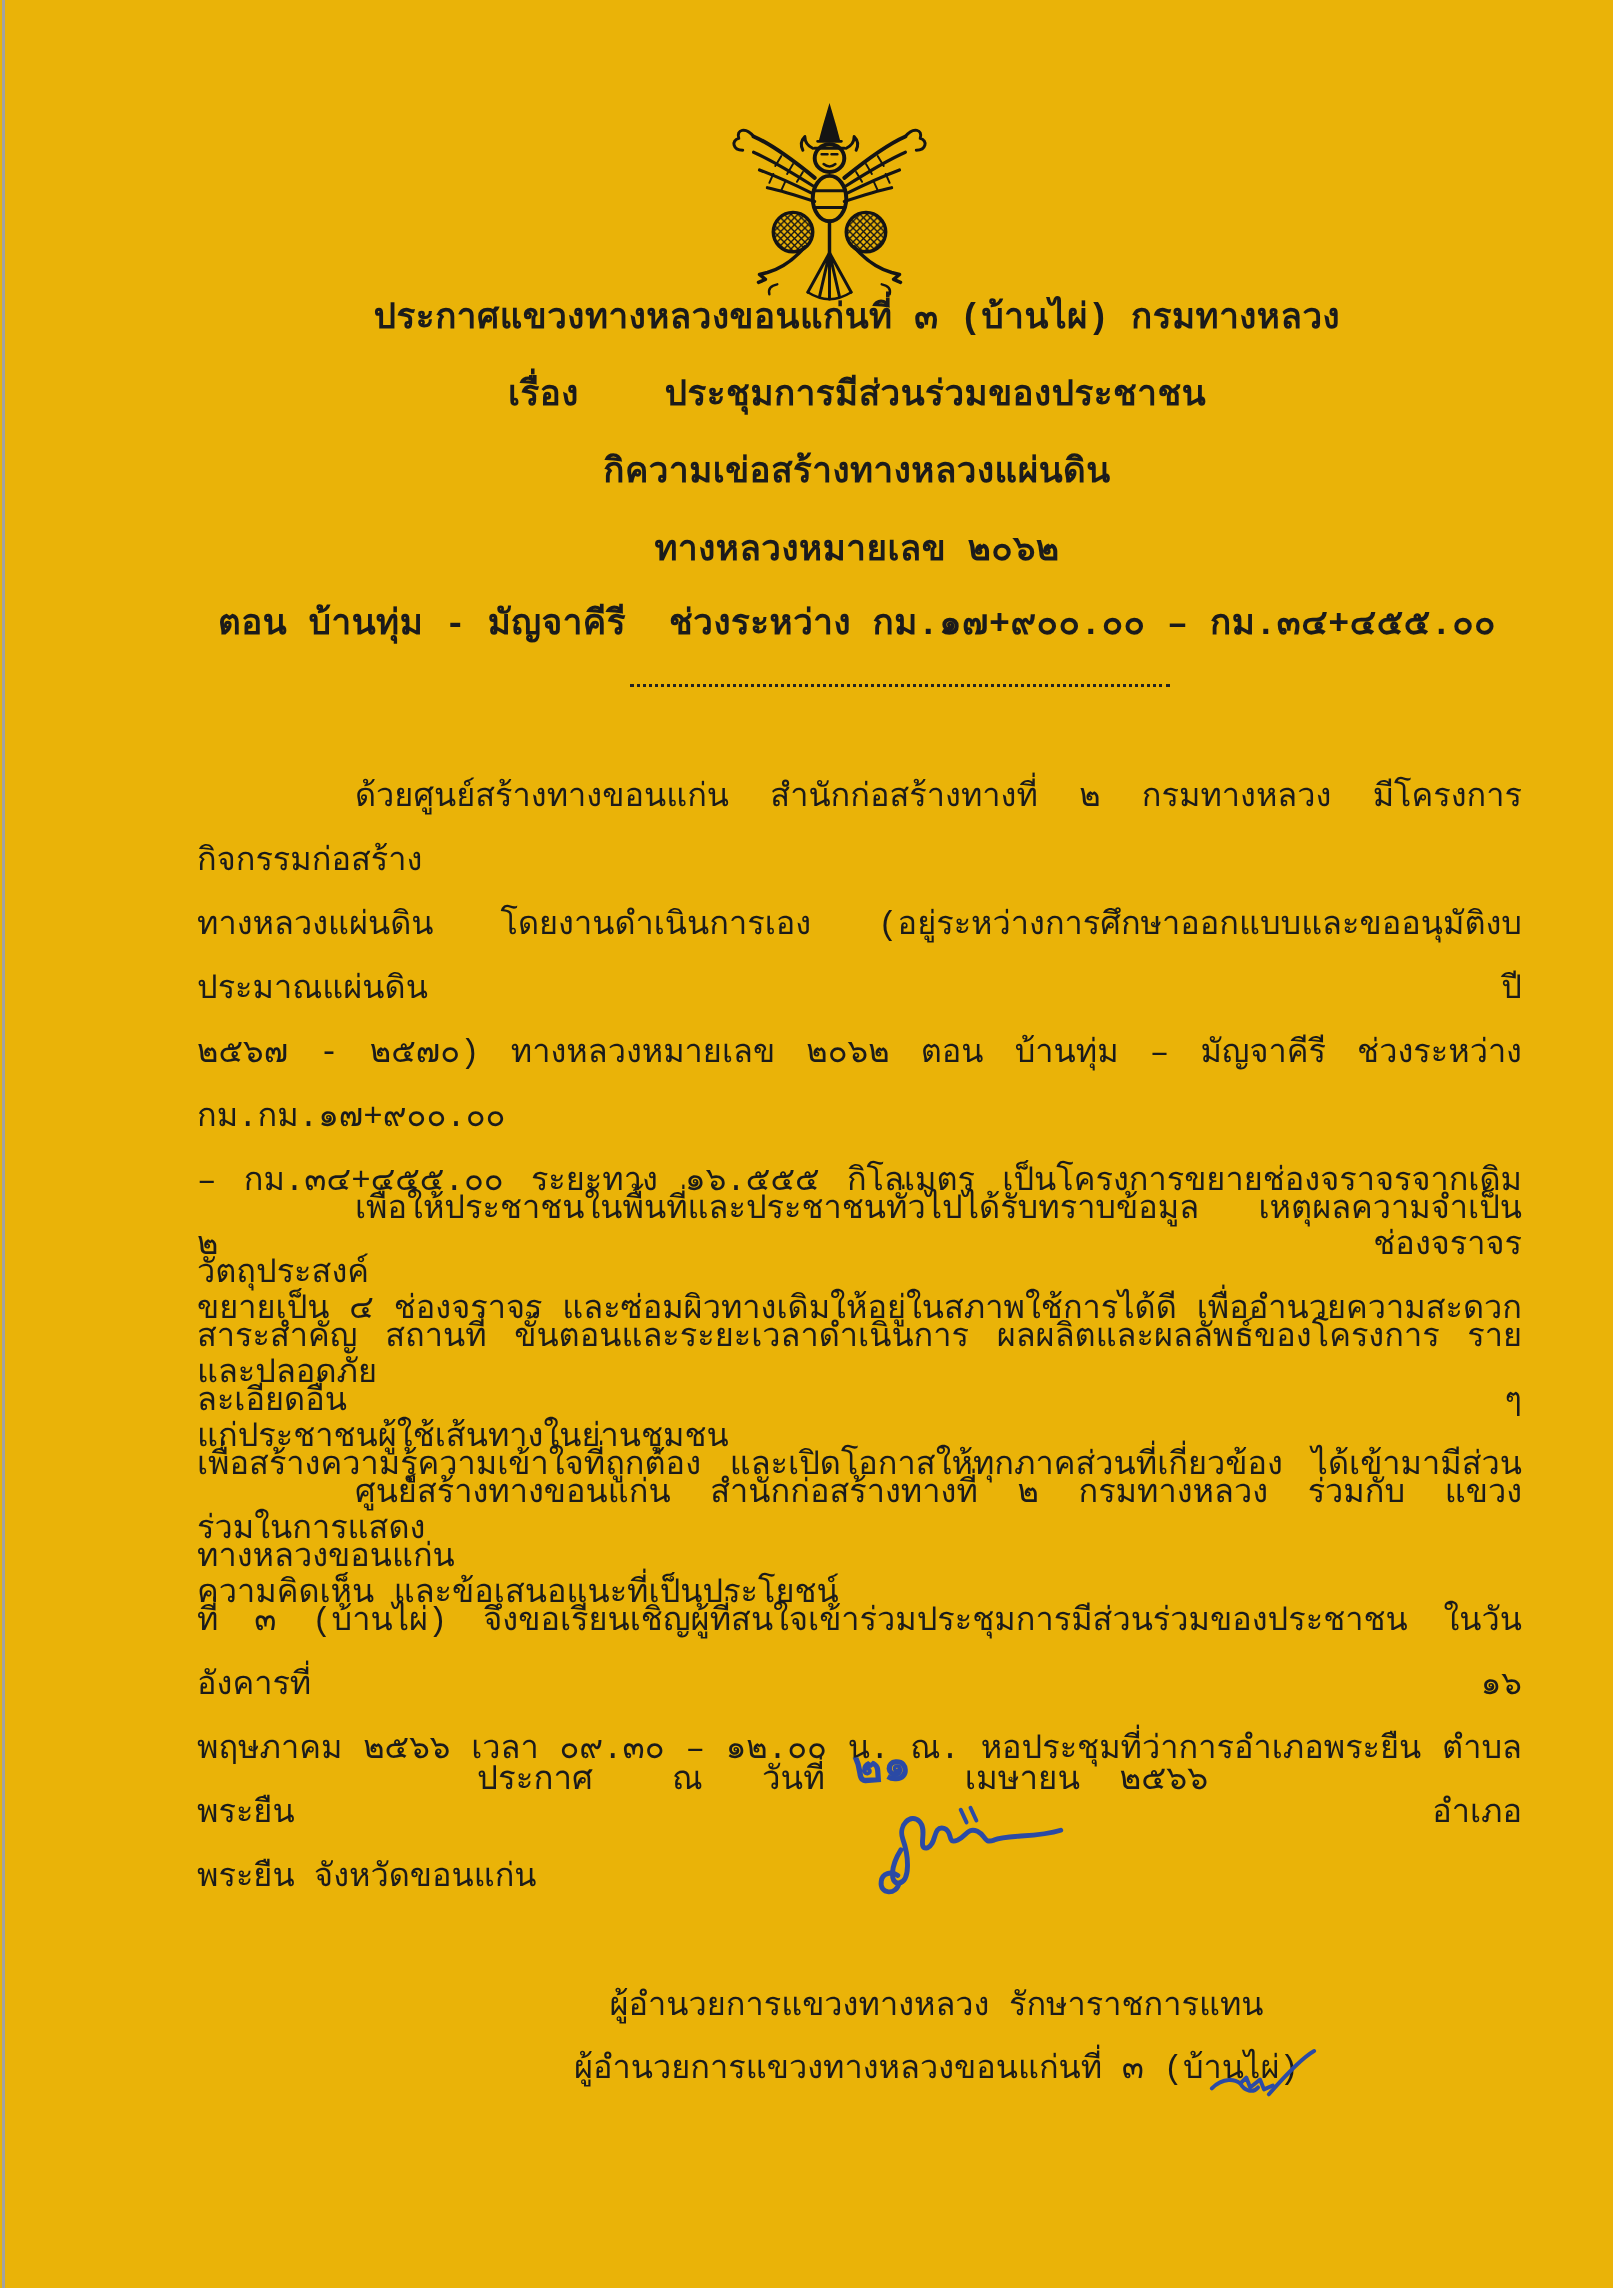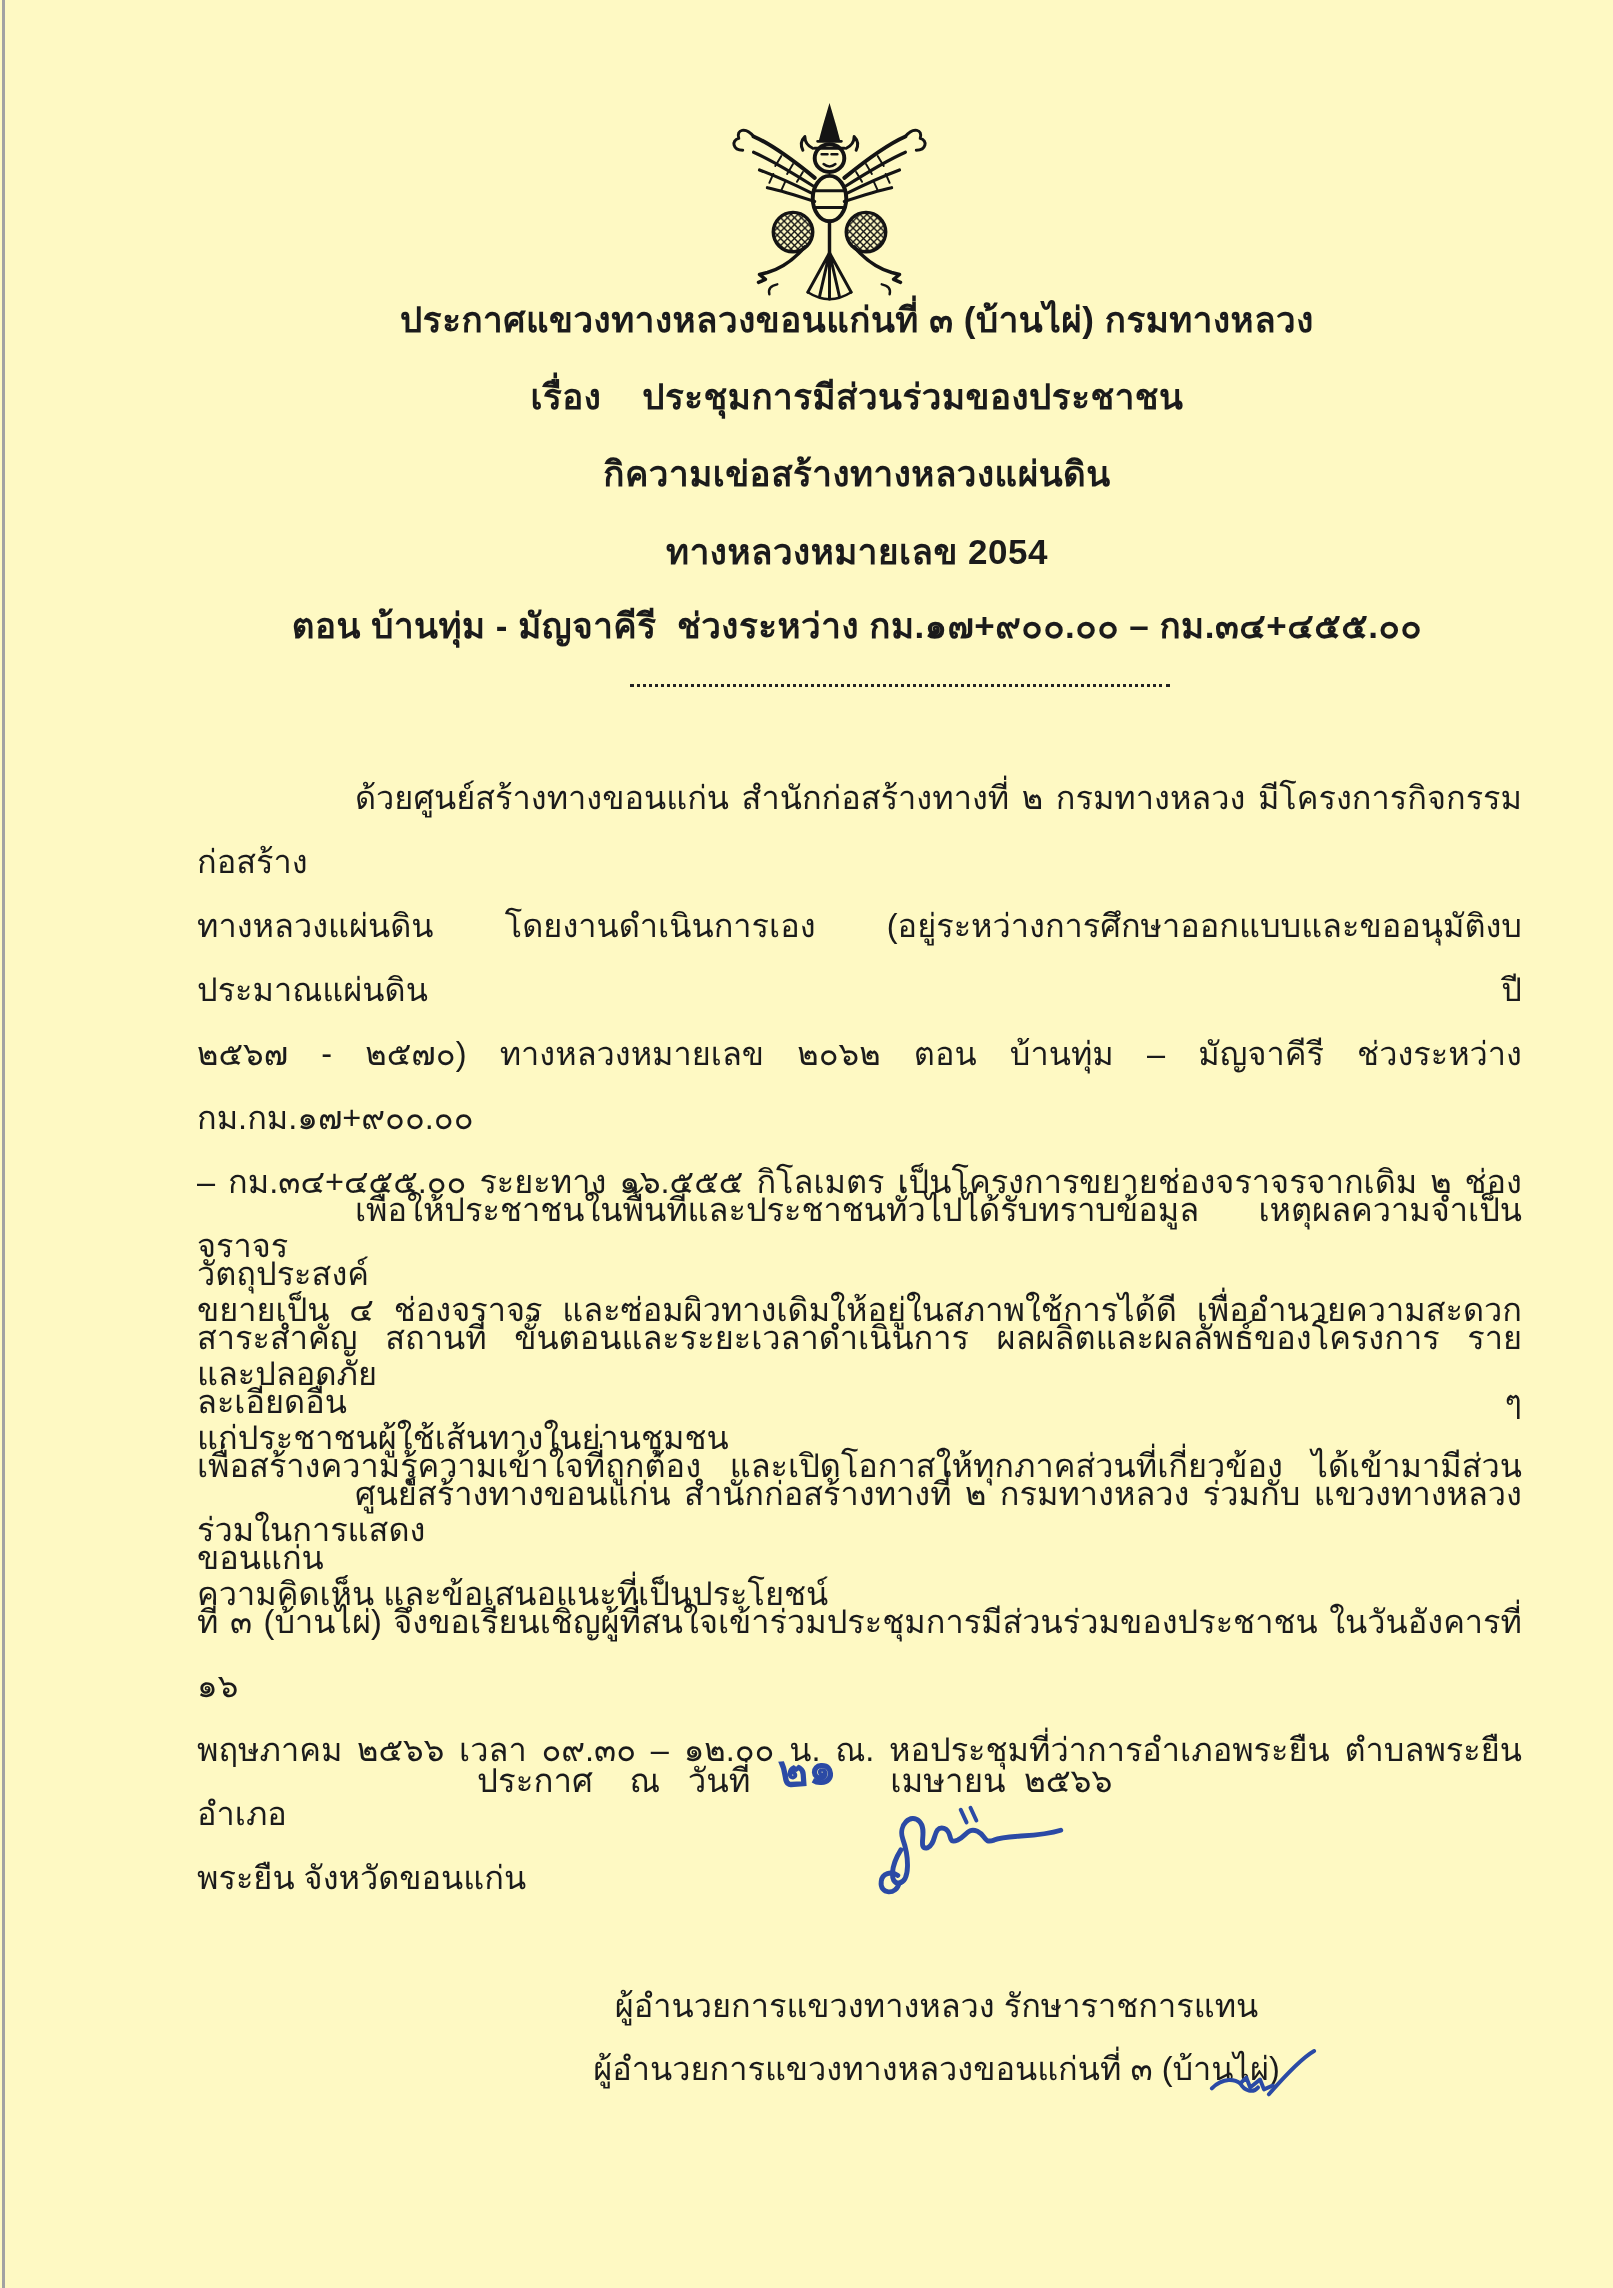--- a/index.html
+++ b/index.html
@@ -1,21 +1,21 @@
 <!DOCTYPE html>
 <html><head>
 <meta charset="utf-8">
 <style>
   html,body{margin:0;padding:0;background:#e8e8e8;}
   .page{
     position:relative;
     width:1614px;height:2288px;
-    background:#fef9c3;
+    background:#eab308;
     overflow:hidden;
-    font-family:Liberation Sans, sans-serif;
+    font-family:Liberation Mono, monospace;
     color:#1b1b1b;
   }
   .scan-edge{
     position:absolute;left:2px;top:0;width:3px;height:100%;
     background:#a2a2a2;
   }
   .emblem{position:absolute;left:722px;top:97px;width:215px;height:211px;}
   .hline{
     position:absolute;left:118px;width:1478px;
     text-align:center;font-weight:bold;font-size:35px;line-height:47px;
@@ -103,21 +103,21 @@
     <path class="gl" stroke-width="2.5" d="M87,198 Q109,212 131,198"></path>
 
     <path class="gl" stroke-width="3.5" d="M84,152 C72,166 60,174 46,178 l-8,2 l6,5 l-7,3"></path>
     <path class="gl" stroke-width="3.5" d="M134,152 C146,166 158,174 172,178 l8,2 l-6,5 l7,3"></path>
     <path class="gl" stroke-width="2.5" d="M56,190 q-10,2 -8,10 M162,190 q10,2 8,10"></path>
   </svg>
 
   <div class="hline" style="top:296px">ประกาศแขวงทางหลวงขอนแก่นที่ ๓ (บ้านไผ่) กรมทางหลวง</div>
   <div class="hline" style="top:373px">เรื่อง    ประชุมการมีส่วนร่วมของประชาชน</div>
   <div class="hline" style="top:450px">กิความเข่อสร้างทางหลวงแผ่นดิน</div>
-  <div class="hline" style="top:528px">ทางหลวงหมายเลข 2054</div>
+  <div class="hline" style="top:528px">ทางหลวงหมายเลข ๒๐๖๒</div>
   <div class="hline" style="top:602px">ตอน บ้านทุ่ม - มัญจาคีรี  ช่วงระหว่าง กม.๑๗+๙๐๐.๐๐ – กม.๓๔+๔๕๕.๐๐</div>
 
   <div class="dotted"></div>
 
   <div class="para" style="top:766px">
     <div class="bline fill first">ด้วยศูนย์สร้างทางขอนแก่น สำนักก่อสร้างทางที่ ๒ กรมทางหลวง มีโครงการกิจกรรมก่อสร้าง</div>
     <div class="bline fill">ทางหลวงแผ่นดิน โดยงานดำเนินการเอง (อยู่ระหว่างการศึกษาออกแบบและขออนุมัติงบประมาณแผ่นดิน ปี</div>
     <div class="bline fill">๒๕๖๗ - ๒๕๗๐) ทางหลวงหมายเลข ๒๐๖๒ ตอน บ้านทุ่ม – มัญจาคีรี  ช่วงระหว่าง กม.กม.๑๗+๙๐๐.๐๐</div>
     <div class="bline fill">– กม.๓๔+๔๕๕.๐๐ ระยะทาง ๑๖.๕๕๕ กิโลเมตร เป็นโครงการขยายช่องจราจรจากเดิม ๒ ช่องจราจร</div>
     <div class="bline fill">ขยายเป็น ๔ ช่องจราจร และซ่อมผิวทางเดิมให้อยู่ในสภาพใช้การได้ดี เพื่ออำนวยความสะดวก และปลอดภัย</div>

